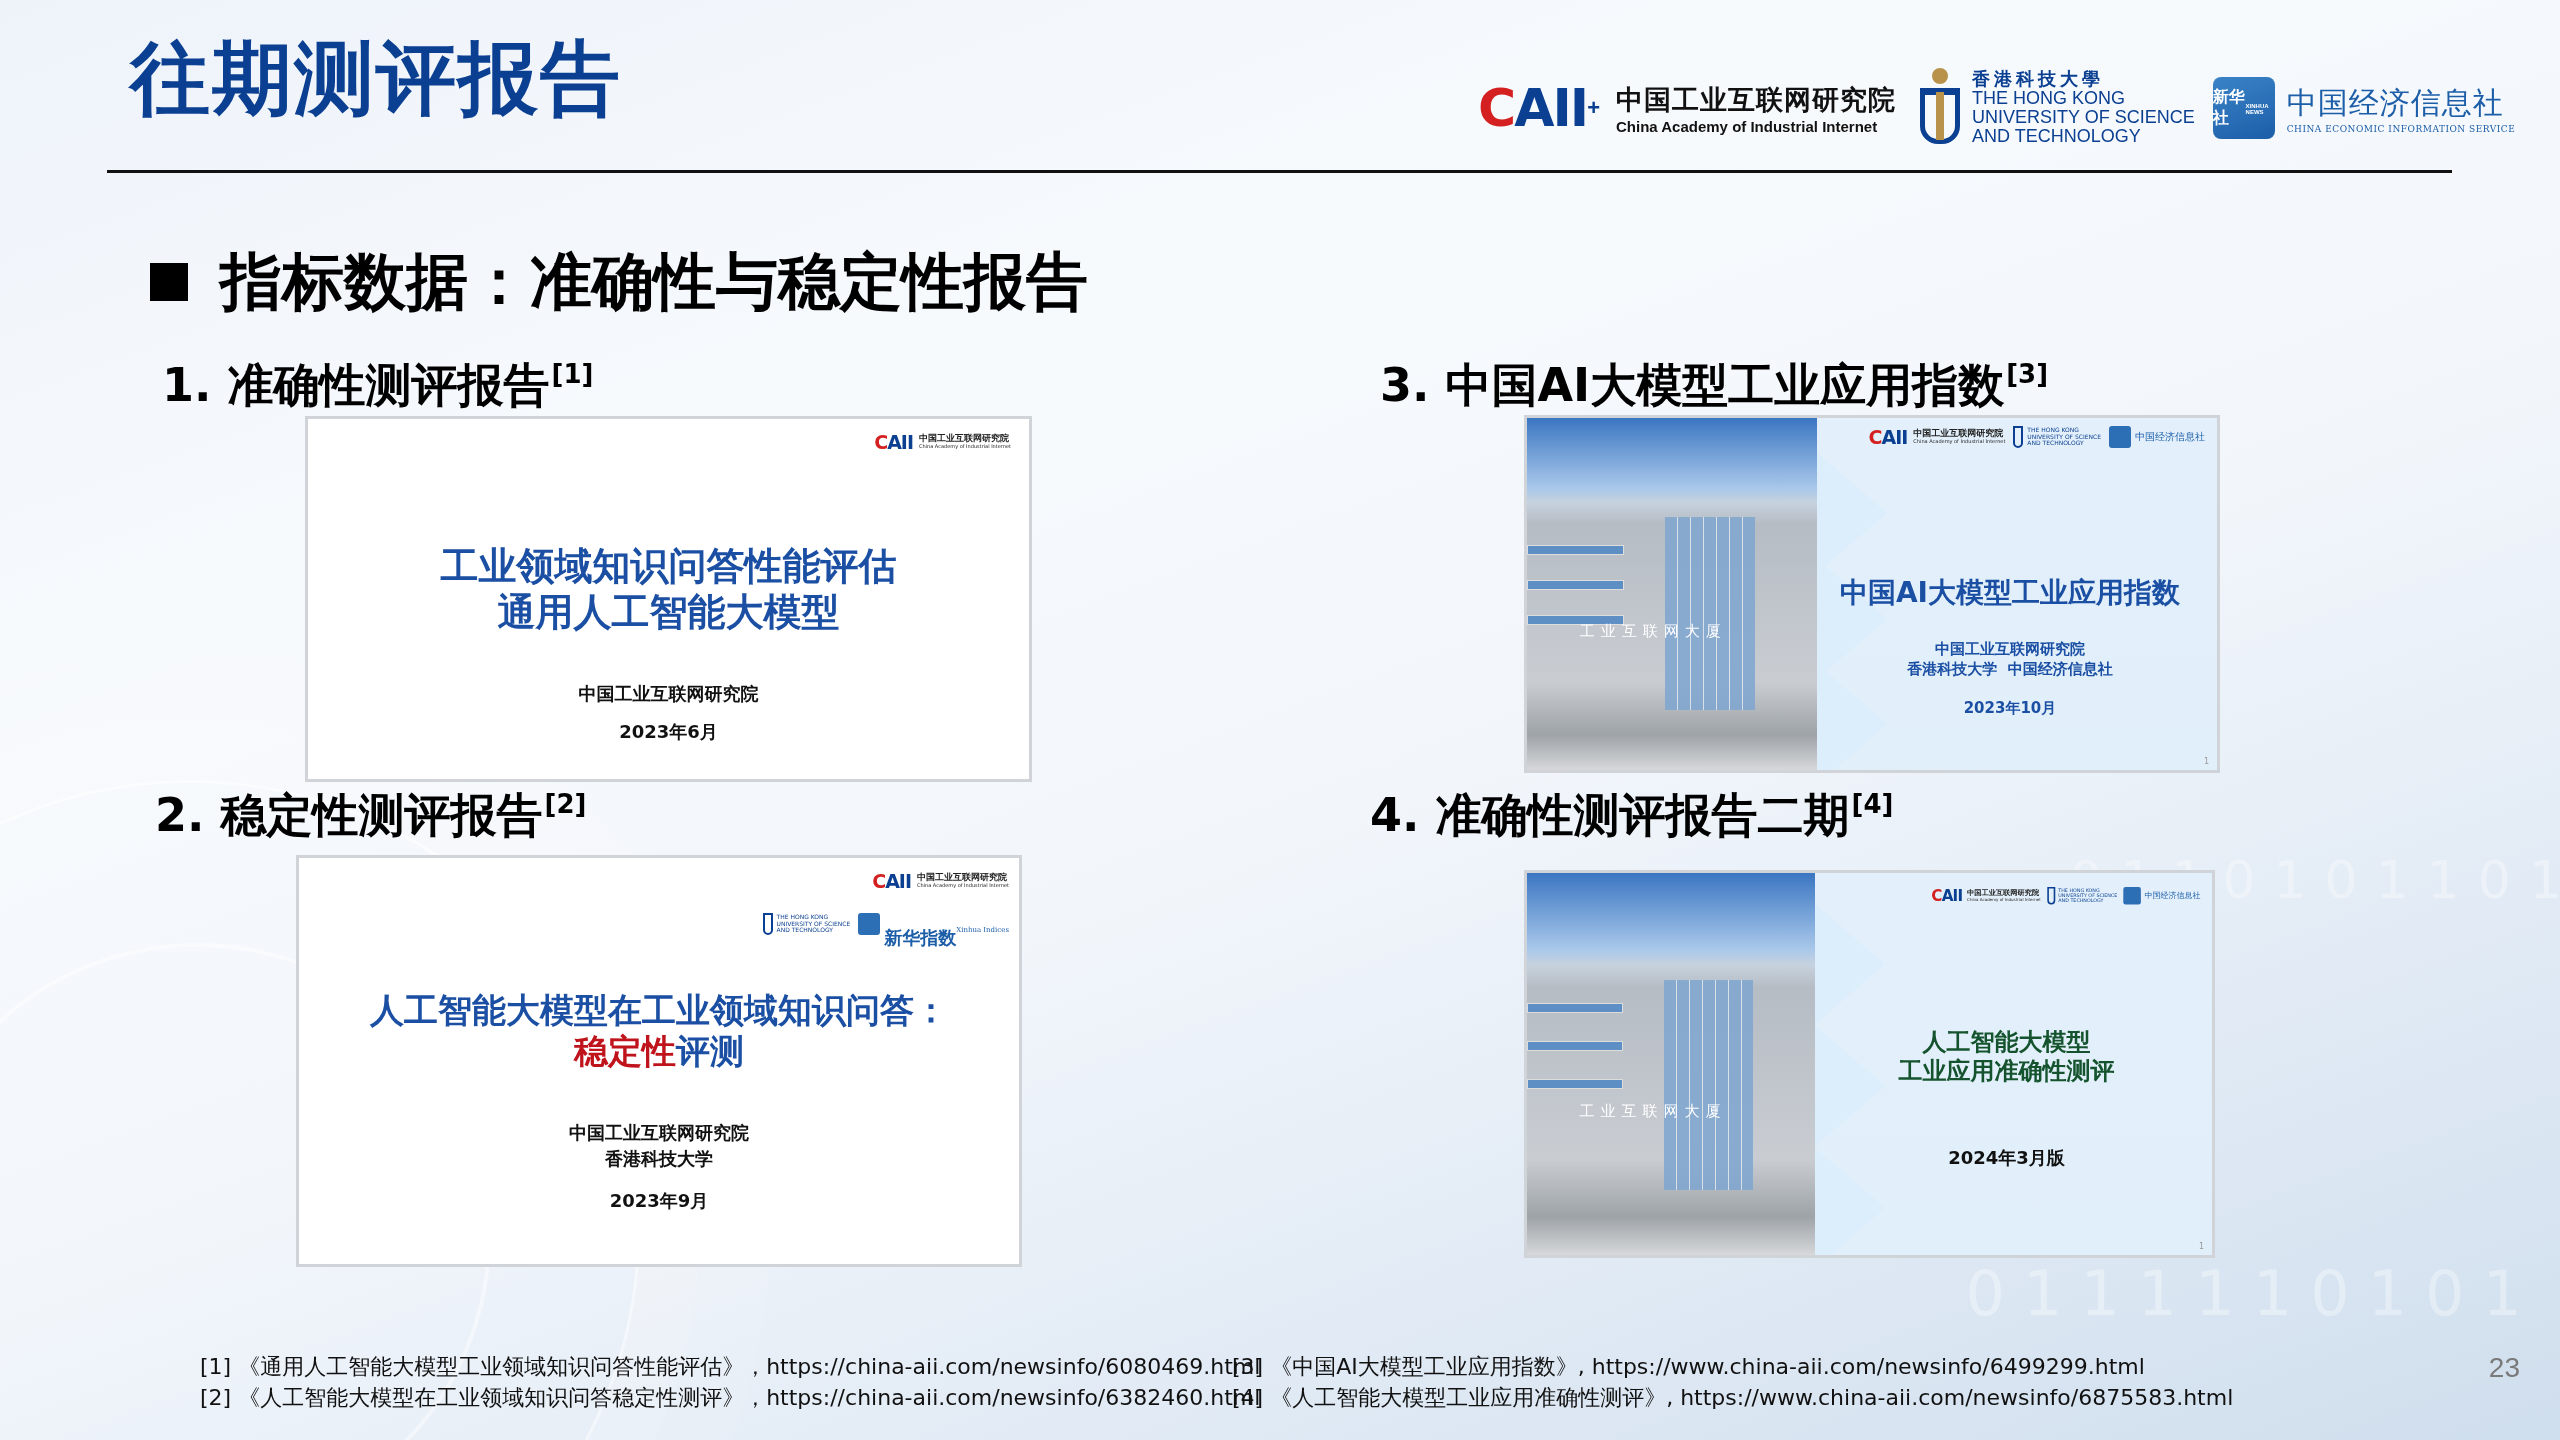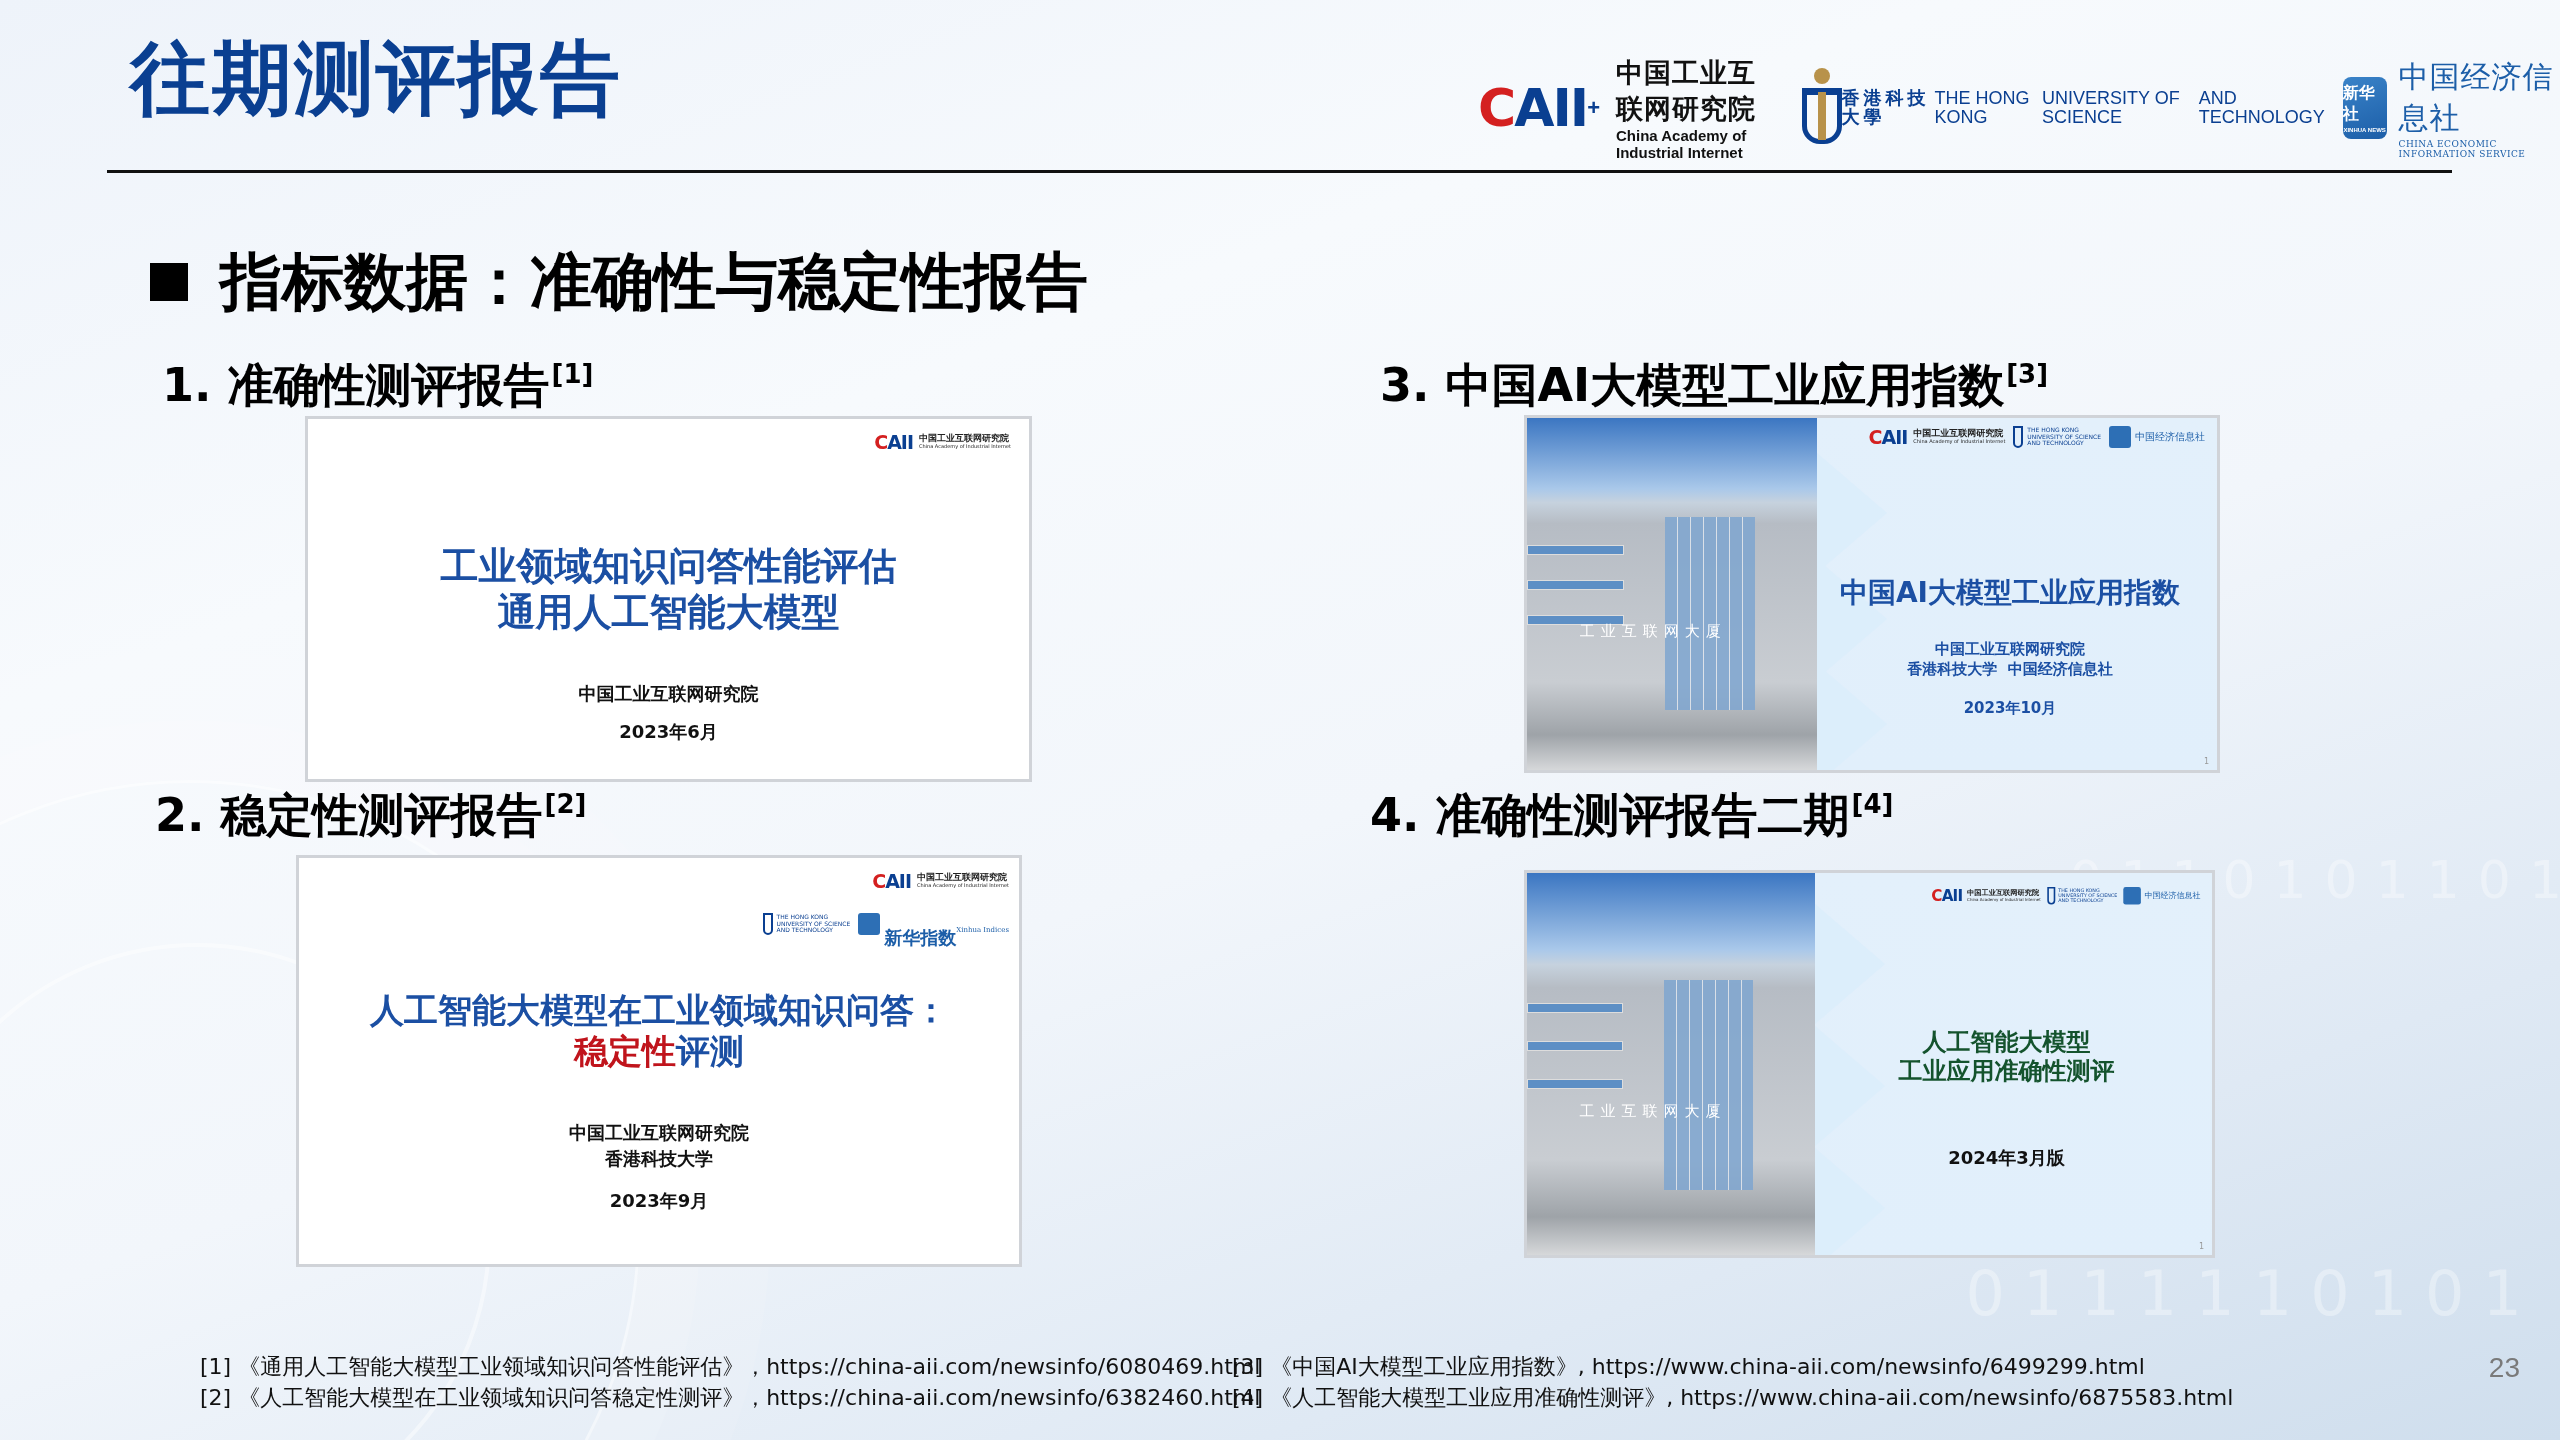--- a/index.html
+++ b/index.html
@@ -42,25 +42,25 @@
   .caii-mark span { color: #0a3f91; }
   .caii-plus { font-size: 22px; color: #0a3f91; font-weight: bold; vertical-align: super; margin-right: 16px; }
   .caii-text { display: flex; flex-direction: column; }
   .caii-cn { font-size: 27px; font-weight: bold; color: #111; letter-spacing: 1px; }
   .caii-en { font-size: 15px; color: #111; font-weight: bold; }
   .hkust { display: flex; align-items: center; margin-right: 18px; }
   .hkust-emblem { width: 44px; height: 80px; position: relative; margin-right: 10px; }
   .hkust-emblem .dot { position: absolute; left: 14px; top: 0; width: 16px; height: 16px; border-radius: 50%; background: #b8924a; }
   .hkust-emblem .body { position: absolute; left: 2px; top: 20px; width: 40px; height: 56px; border: 5px solid #0a3f91; border-top: 7px solid #0a3f91; border-radius: 0 0 18px 18px; }
   .hkust-emblem .stem { position: absolute; left: 18px; top: 24px; width: 8px; height: 48px; background: #b8924a; }
-  .hkust-text { display: flex; flex-direction: row; color: #0a3f91; line-height: 1.05; }
+  .hkust-text { display: flex; flex-direction: column; color: #0a3f91; line-height: 1.05; }
   .hkust-cn { font-size: 18px; font-weight: bold; letter-spacing: 4px; color: #0a3f91; }
   .hkust-en { font-size: 18px; }
   .xinhua { display: flex; align-items: center; }
-  .xinhua-box { width: 62px; height: 62px; border-radius: 8px; background: linear-gradient(160deg,#3a83c8,#1c5ea8); color: #fff; font-size: 16px; font-weight: bold; display: flex; flex-direction: column; align-items: center; justify-content: center; margin-right: 12px; }
+  .xinhua-box { width: 62px; height: 62px; border-radius: 8px; background: linear-gradient(160deg,#3a83c8,#1c5ea8); color: #fff; font-size: 16px; font-weight: bold; display: flex; flex-direction: row; align-items: center; justify-content: center; margin-right: 12px; }
   .xinhua-box small { font-size: 6px; margin-top: 2px; }
   .xinhua-text { display: flex; flex-direction: column; color: #1c5ea8; }
   .xinhua-cn { font-size: 30px; font-family: "DejaVu Serif", serif; letter-spacing: 1px; }
   .xinhua-en { font-size: 9px; letter-spacing: 0.5px; font-family: "DejaVu Serif", serif; }
 
   .section-heading {
     position: absolute; left: 150px; top: 240px; display: flex; align-items: center;
     font-size: 62px; font-weight: bold; font-family: "DejaVu Sans", sans-serif;
   }
   .section-heading .bullet { width: 38px; height: 38px; background: #000; margin-right: 32px; }

